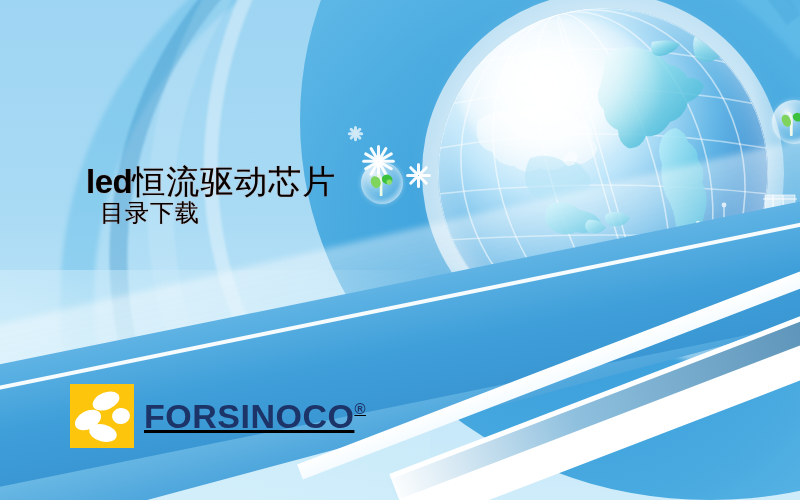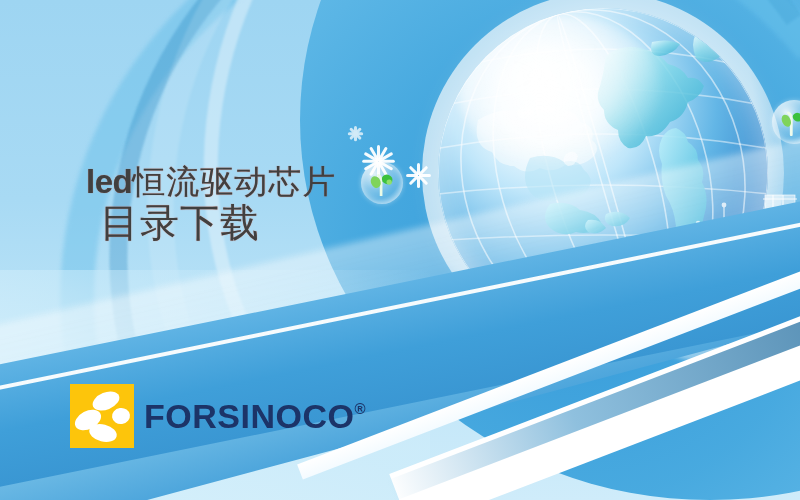--- a/index.html
+++ b/index.html
@@ -213,28 +213,28 @@
   }
   .veil-bl {
     position: absolute; left: 0; bottom: 0; width: 430px; height: 230px;
     background: linear-gradient(200deg, rgba(190,230,248,0) 0%, rgba(205,236,250,.85) 55%, rgba(214,240,251,.95) 100%);
   }
 
   
   .headline {
     position: absolute;
     left: 86px; top: 163px;
-    color: #404040;
+    color: #000000;
     line-height: 1.14;
     white-space: nowrap;
     text-shadow: 0 0 1px rgba(250,58,11,.55);
   }
   .headline .hl-line { display: block; }
   .headline .hl1 { font-size: 33px; }
-  .headline .hl2 { font-size: 39px; padding-left: 14px; }
+  .headline .hl2 { font-size: 24px; padding-left: 14px; font-family: Liberation Mono, monospace; }
   .hl-latin {
     font-family: "Liberation Sans", sans-serif;
     font-weight: bold;
     letter-spacing: -.5px;
   }
   .hl-cjk {
     font-family: "DejaVu Serif", "Liberation Serif", serif;
     font-weight: normal;
     letter-spacing: 1px;
   }
@@ -251,20 +251,21 @@
     background: #FDC50B;
     flex: 0 0 auto;
     position: relative;
   }
   .logo-mark svg { position: absolute; inset: 0; }
   .logo-text {
     margin-left: 10px;
     display: flex;
     flex-direction: column;
     justify-content: flex-end;
+    text-decoration: underline;
   }
   .logo-name {
     color: #1C3468;
     font-weight: bold;
     font-size: 34px;
     line-height: 1;
     letter-spacing: .5px;
     font-family: "Liberation Sans", sans-serif;
     display: flex;
     align-items: flex-start;

